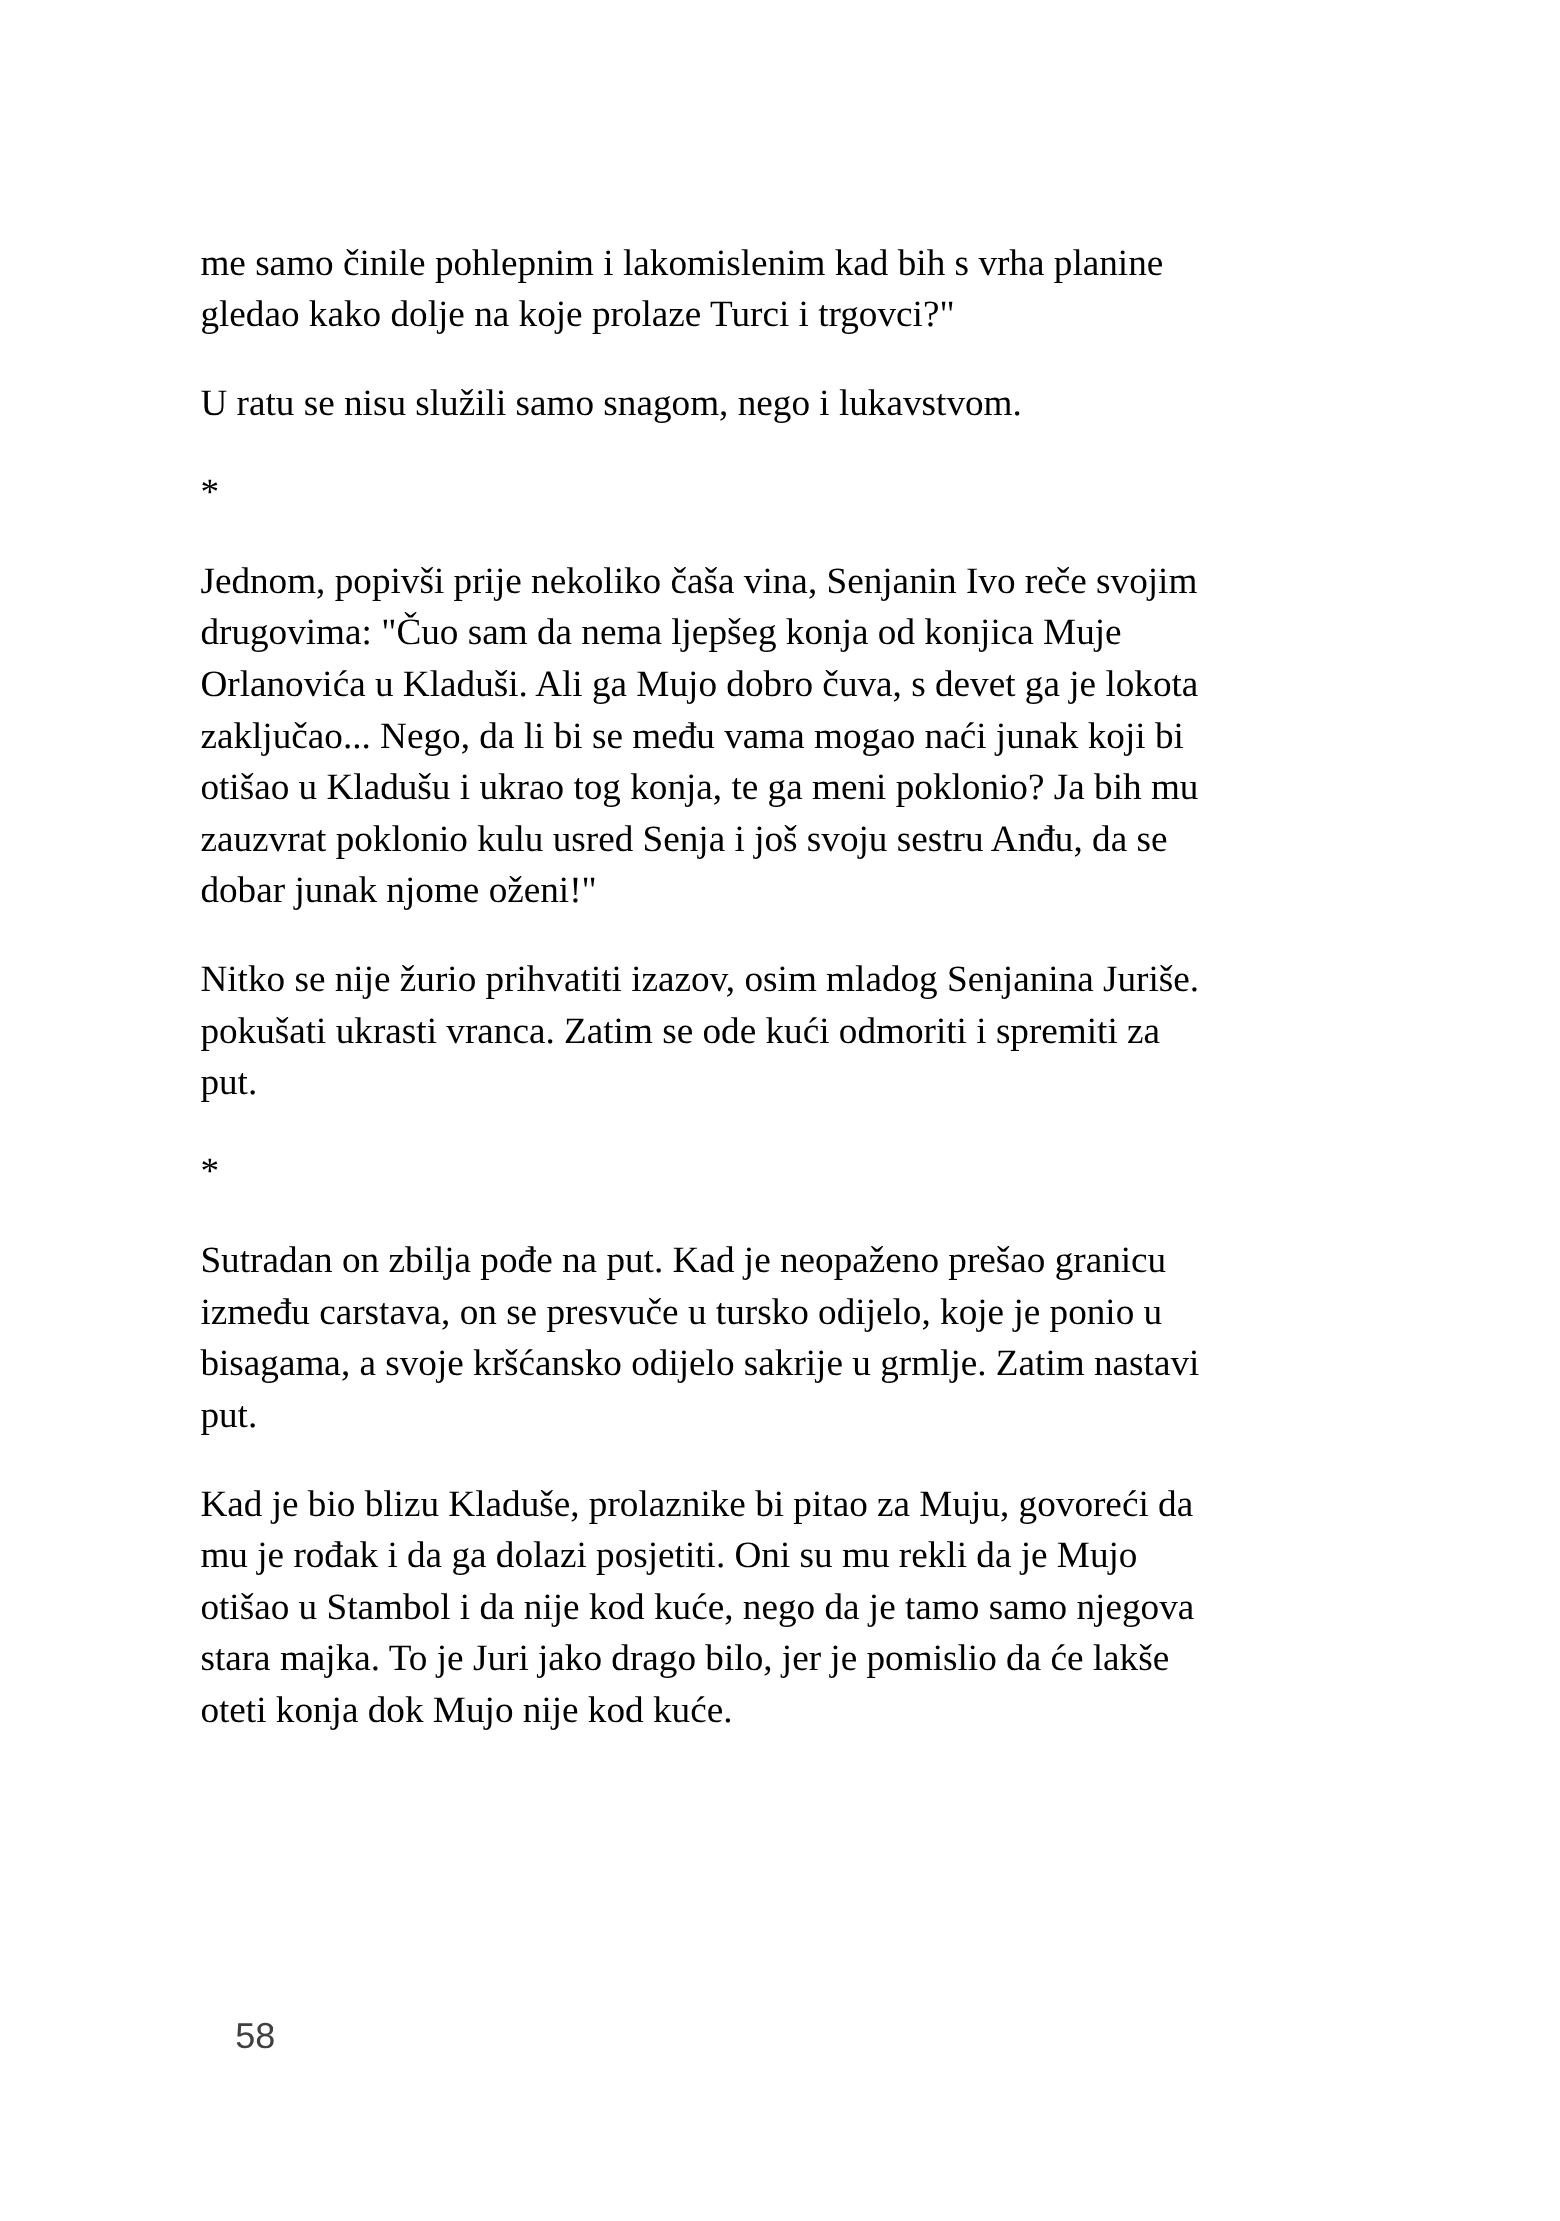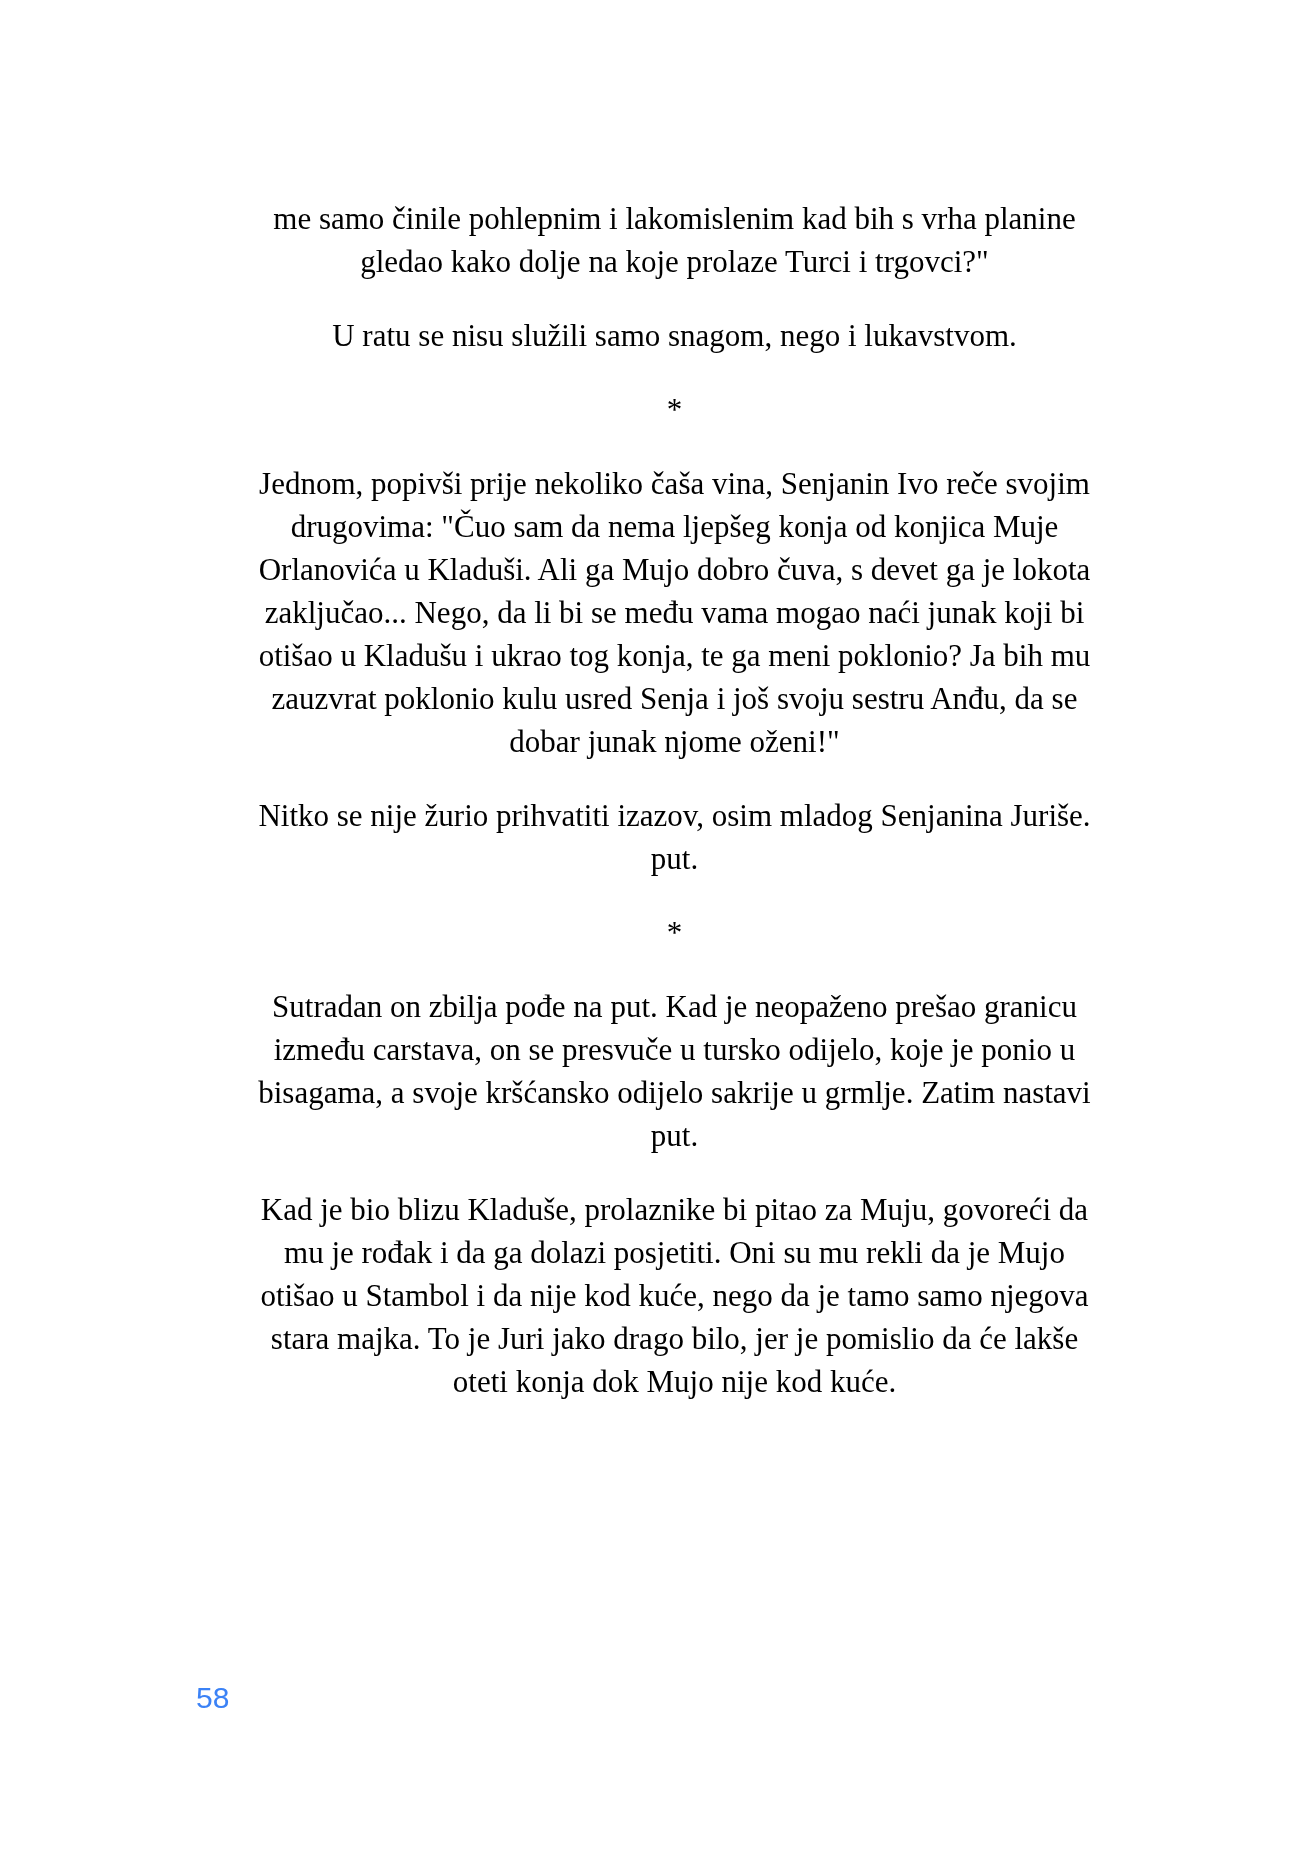--- a/index.html
+++ b/index.html
@@ -6,21 +6,20 @@
     margin: 0;
     padding: 0;
     background: #ffffff;
   }
   .page {
     position: relative;
     width: 1300px;
     height: 1851px;
     background: #ffffff;
     overflow: hidden;
-    text-align: center;
   }
   .content {
     position: absolute;
     left: 167px;
     top: 197px;
     width: 1015px;
     font-family: "Liberation Serif", serif;
     font-size: 31px;
     line-height: 43px;
     color: #000000;
@@ -31,21 +30,21 @@
   .line {
     white-space: nowrap;
   }
   .page-number {
     position: absolute;
     left: 196px;
     top: 1676px;
     font-family: "Liberation Sans", sans-serif;
     font-size: 30px;
     line-height: 43px;
-    color: #3b82f6;
+    color: #404040;
   }
 </style>
 </head>
 <body>
 
 <div class="page">
   <div class="content">
       <div class="block paragraph">
         <div class="line">me samo činile pohlepnim i lakomislenim kad bih s vrha planine</div>
         <div class="line">gledao kako dolje na koje prolaze Turci i trgovci?"</div>
@@ -60,20 +59,21 @@
         <div class="line">Jednom, popivši prije nekoliko čaša vina, Senjanin Ivo reče svojim</div>
         <div class="line">drugovima: "Čuo sam da nema ljepšeg konja od konjica Muje</div>
         <div class="line">Orlanovića u Kladuši. Ali ga Mujo dobro čuva, s devet ga je lokota</div>
         <div class="line">zaključao... Nego, da li bi se među vama mogao naći junak koji bi</div>
         <div class="line">otišao u Kladušu i ukrao tog konja, te ga meni poklonio? Ja bih mu</div>
         <div class="line">zauzvrat poklonio kulu usred Senja i još svoju sestru Anđu, da se</div>
         <div class="line">dobar junak njome oženi!"</div>
       </div>
       <div class="block paragraph">
         <div class="line">Nitko se nije žurio prihvatiti izazov, osim mladog Senjanina Juriše.</div>
+        <div class="line">pokušati ukrasti vranca. Zatim se ode kući odmoriti i spremiti za</div>
         <div class="line">put.</div>
       </div>
       <div class="block separator">
         <div class="line">*</div>
       </div>
       <div class="block paragraph">
         <div class="line">Sutradan on zbilja pođe na put. Kad je neopaženo prešao granicu</div>
         <div class="line">između carstava, on se presvuče u tursko odijelo, koje je ponio u</div>
         <div class="line">bisagama, a svoje kršćansko odijelo sakrije u grmlje. Zatim nastavi</div>
         <div class="line">put.</div>

